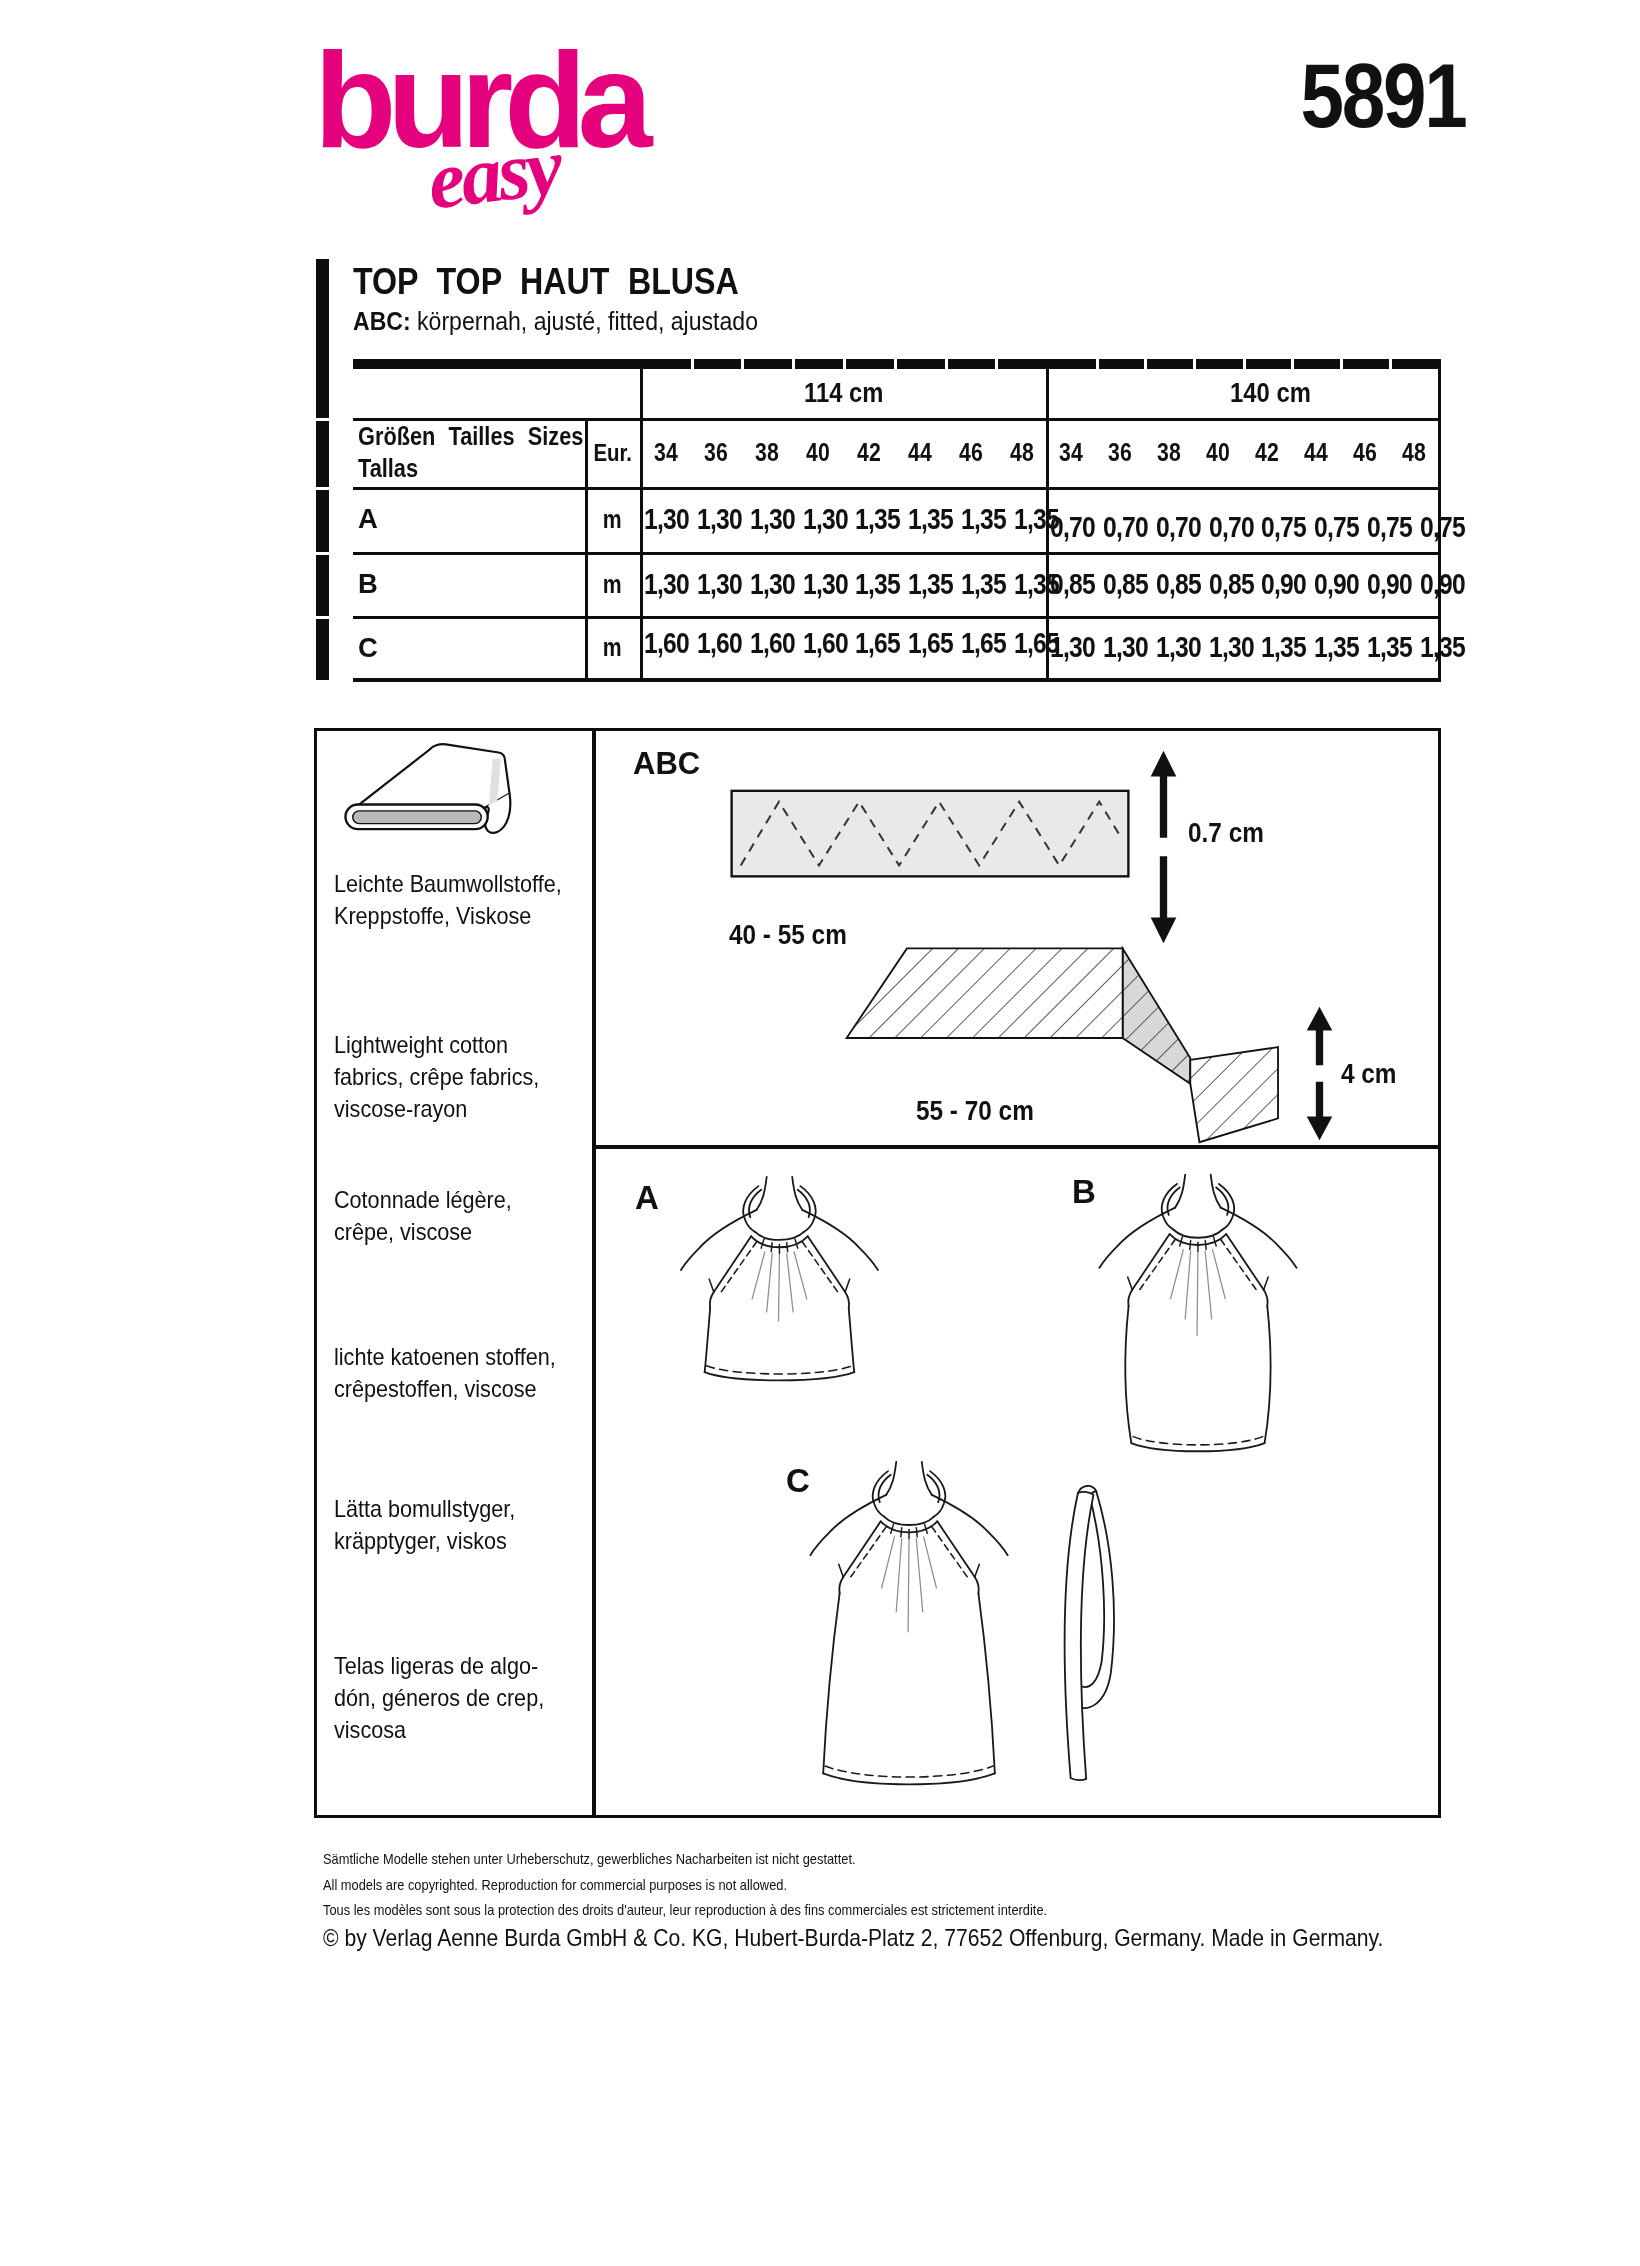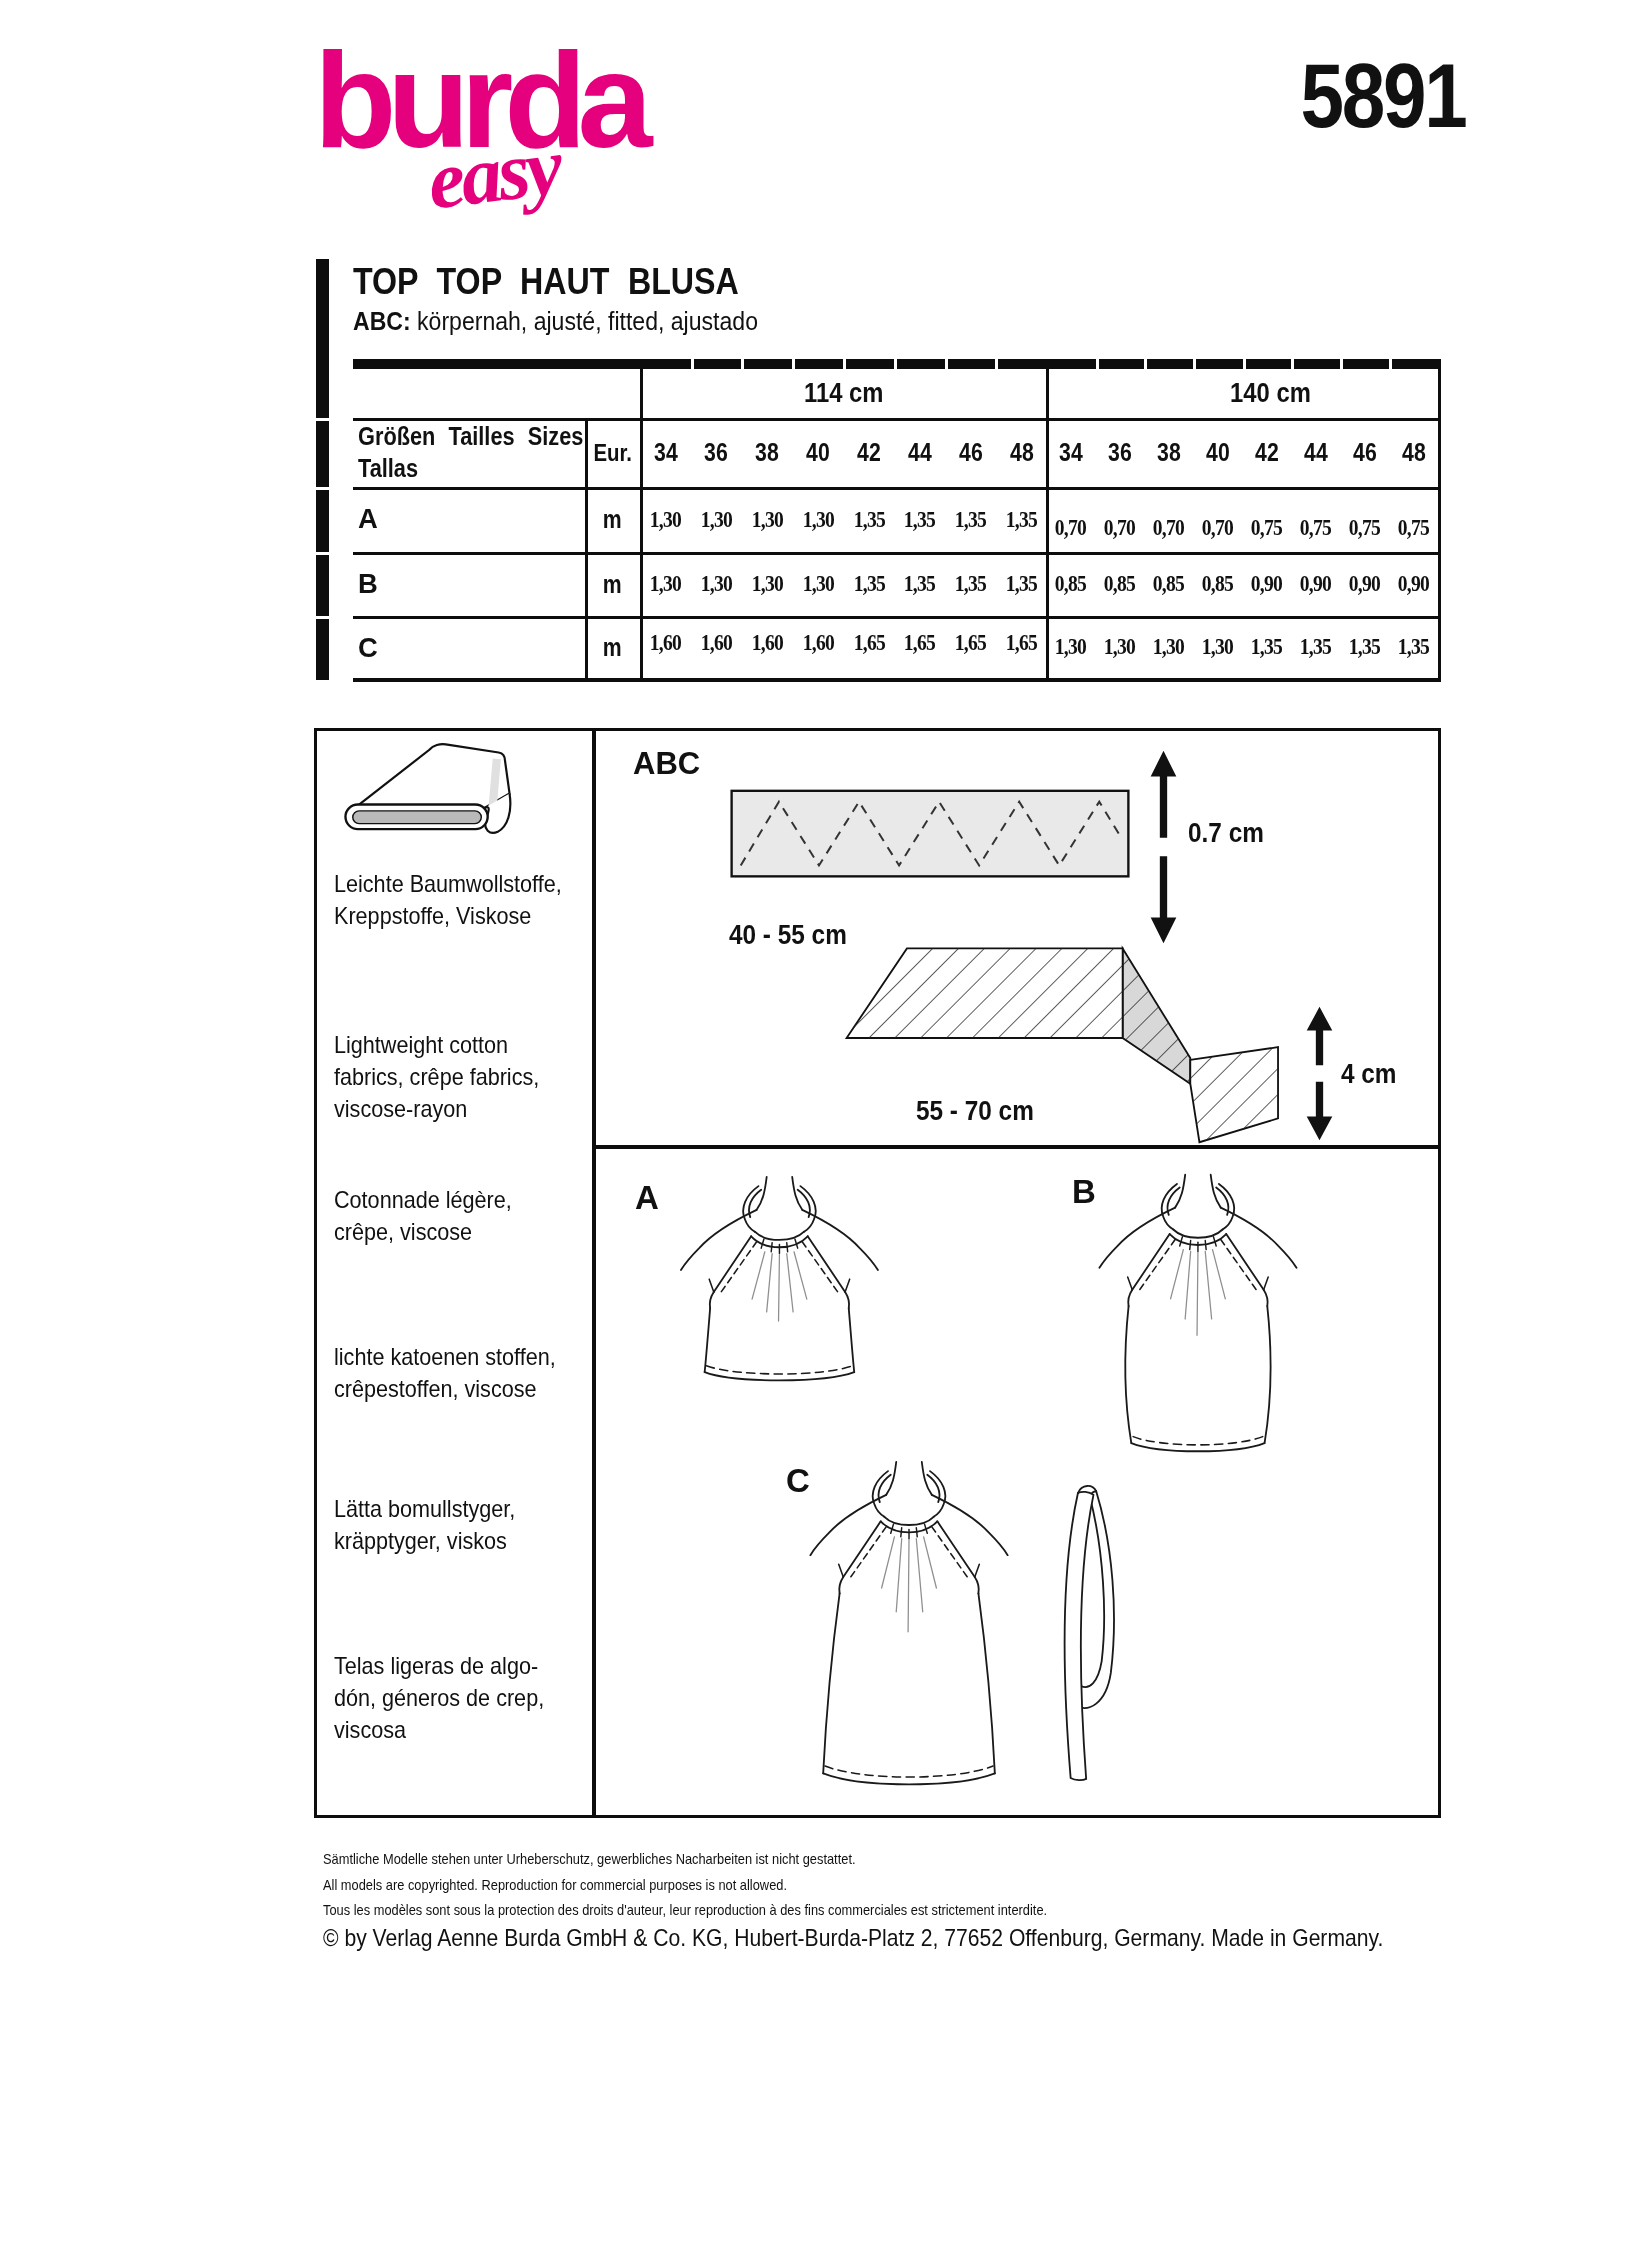--- a/index.html
+++ b/index.html
@@ -25,21 +25,21 @@
   .t-topbar{left:353px;top:359px;width:1088px;height:10px;background:#0d0d0d;}
   .hline{background:#0d0d0d;height:2.7px;}
   .vline{background:#0d0d0d;width:2.7px;}
   .th-width{font-size:28px;font-weight:bold;text-align:center;line-height:46px;}
   .size-label{left:358px;top:420px;font-size:25px;font-weight:bold;line-height:1.28;white-space:pre-line;word-spacing:8.2px;}
   .eur-cell{left:585px;top:418px;width:55px;height:69px;font-size:24px;font-weight:bold;
             display:flex;align-items:center;justify-content:center;}
   .flexrow{display:flex;align-items:center;}
   .flexrow span{flex:1;text-align:center;}
   .sizes-row{font-size:25px;font-weight:bold;}
-  .vals-row{font-size:23px;font-weight:bold;letter-spacing:-0.9px;font-family:Liberation Serif, serif;}
+  .vals-row{font-size:29px;font-weight:bold;letter-spacing:-0.9px;}
   .row-label{font-size:27.4px;font-weight:bold;}
   .unit-cell{width:55px;font-size:25px;font-weight:bold;display:flex;align-items:center;justify-content:center;}
   .notch{position:absolute;width:2.7px;height:10px;background:#fff;top:359px;}
   .barnotch{position:absolute;left:316px;width:12.8px;height:2.7px;background:#fff;}
   
   .main-box{left:314px;top:728px;width:1127px;height:1090px;border:3.7px solid #0d0d0d;box-sizing:border-box;}
   .col-divider{left:592px;top:728px;width:3.7px;height:1090px;background:#0d0d0d;}
   .row-divider{left:592px;top:1145px;width:849px;height:3.7px;background:#0d0d0d;}
   .mat{left:334px;width:260px;font-size:24px;line-height:32px;white-space:pre-line;
        transform:scaleX(.9);transform-origin:left top;}

